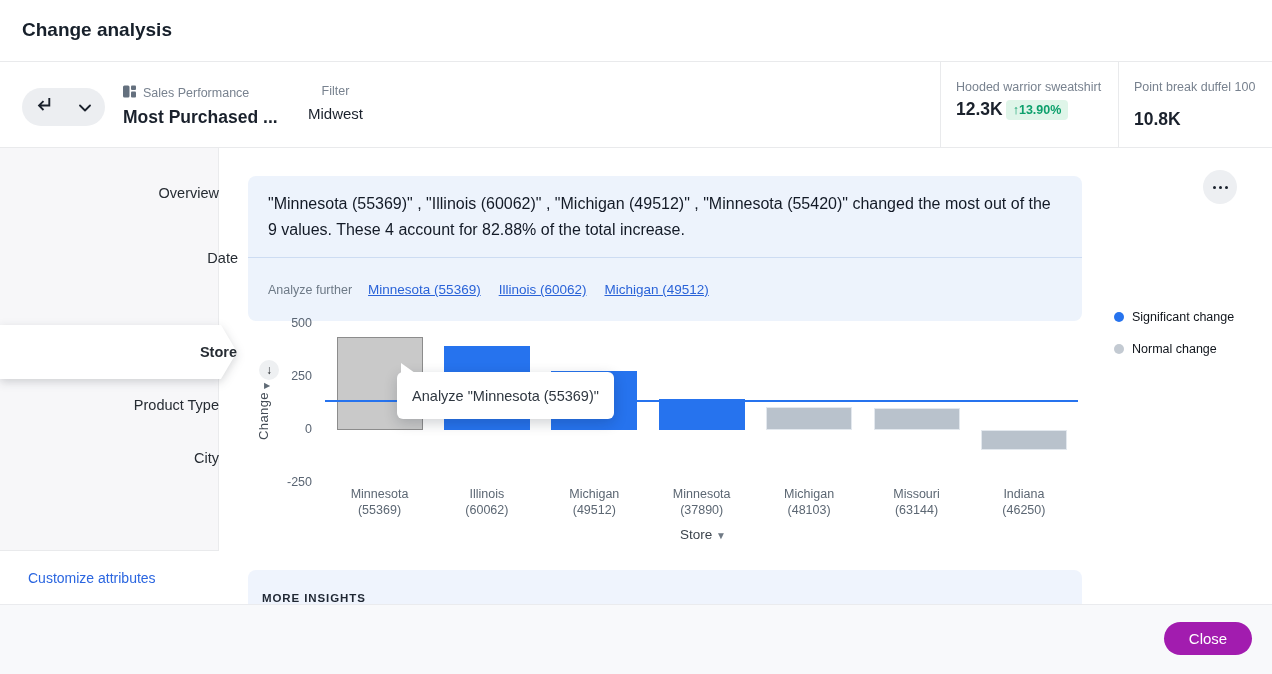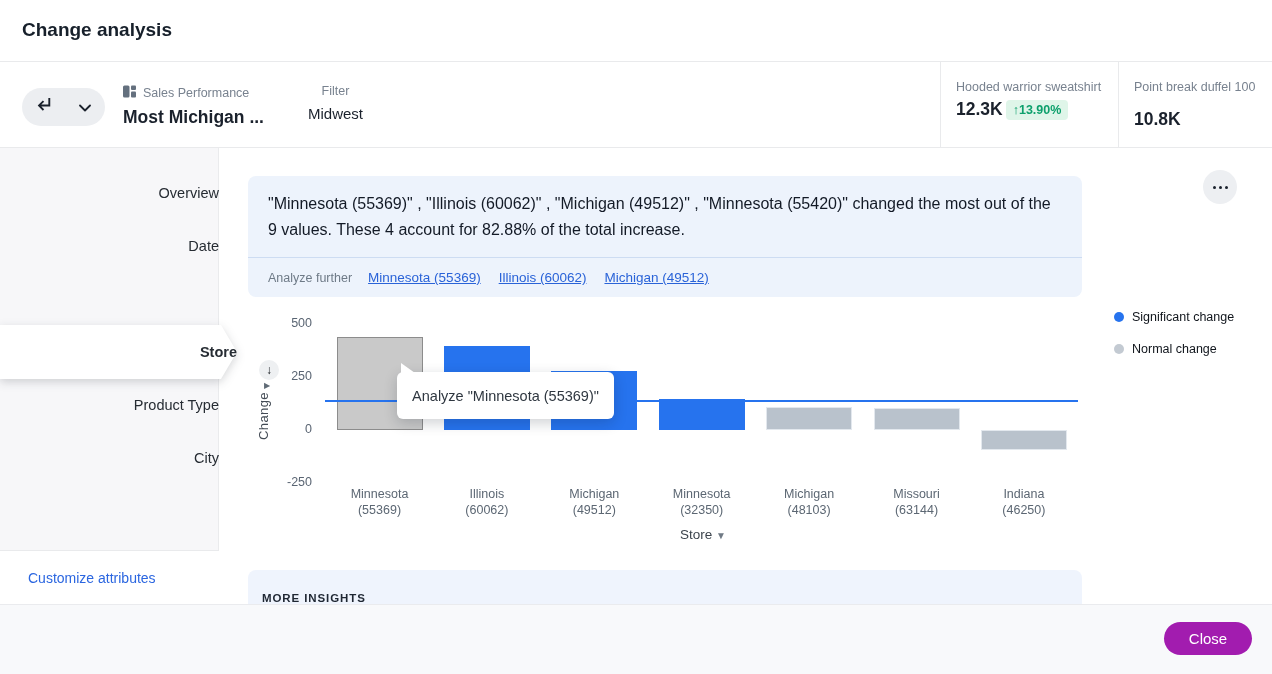--- a/index.html
+++ b/index.html
@@ -28,21 +28,21 @@
   .sidebar { position:absolute; left:0; top:148px; width:219px; height:456px; background:#f7f7f9; border-right:1px solid #eaebed; }
   .side-item { position:absolute; left:0; width:219px; height:53px; display:flex; align-items:center; padding-left:19px; font-size:14.5px; color:#262c33; cursor:pointer;justify-content:flex-end; }
   .side-item.selected { width:237px; height:54px; font-weight:700; z-index:3; filter:drop-shadow(0 3px 5px rgba(20,30,40,.18)); }
   .side-item.selected::before { content:""; position:absolute; inset:0; background:#fff; z-index:-1;
      clip-path: polygon(0 0, 221px 0, 237px 50%, 221px 100%, 0 100%); }
   .side-bottom { position:absolute; left:0; top:550px; width:219px; height:54px; background:#fff; border-top:1px solid #e9eaec; display:flex; align-items:center; }
   .cust-link { margin-left:28px; font-size:14px; color:#2b66e0; cursor:pointer; }
   
   .insight-card { position:absolute; left:248px; top:176px; width:834px; background:#edf3fc; border-radius:8px; overflow:hidden; }
   .insight-text { padding:15px 24px 14px 20px; font-size:16px; line-height:26px; color:#131a26; }
-  .further-row { border-top:1px solid #cddcf2; display:flex; align-items:center; gap:16px; padding:12px 20px; }
+  .further-row { border-top:1px solid #cddcf2; display:flex; align-items:center; gap:16px; padding:24px 20px; }
   .further-lbl { font-size:12.5px; color:#6e7a87; }
   .further-link { font-size:13.5px; color:#2a63d8; text-decoration:underline; cursor:pointer; }
   
   .yaxis-chip { position:absolute; left:259px; top:360px; width:20px; height:20px; border-radius:50%; background:#eef0f2; display:flex; align-items:center; justify-content:center; font-size:12px; font-weight:700; color:#14181d; cursor:pointer; }
   .yaxis-caret { position:absolute; left:264px; top:381px; font-size:8px; color:#606b76; cursor:pointer; }
   .ylabel { position:absolute; left:256px; top:392px; writing-mode:vertical-rl; transform:rotate(180deg); font-size:13px; color:#434b55; letter-spacing:.4px; }
   .yticks { position:absolute; left:266px; top:0; width:46px; }
   .ytick { position:absolute; right:0; width:46px; text-align:right; font-size:12.5px; color:#5a6573; }
   .plot { position:absolute; left:325px; top:315px; width:753px; height:230px; }
   .bar { position:absolute; cursor:pointer; }
@@ -99,21 +99,21 @@
       <div class="src-row">
         <span>
           <svg width="13" height="13" viewBox="0 0 13 13" fill="#64707e">
               <rect x="0" y="0.5" width="6.5" height="12" rx="1.5"></rect>
               <rect x="8" y="0.5" width="5" height="4.5" rx="1"></rect>
               <rect x="8" y="6.5" width="5" height="6" rx="1"></rect>
             </svg>
         </span>
         <span class="lbl">Sales Performance</span>
       </div>
-      <div class="big-val">Most Michigan ...</div>
+      <div class="big-val">Most Purchased ...</div>
     </div>
 
     <div class="filter-block">
       <div class="lbl">Filter</div>
       <div class="filter-val">Midwest</div>
     </div>
 
     <div class="vdiv" style="left:940px;"></div>
     <div class="kpi" style="left:956px;">
       <div class="lbl">Hooded warrior sweatshirt</div>
@@ -128,21 +128,21 @@
       <div class="kpi-row">
         <span class="big-val" style="margin-top:10px;">10.8K</span>
       </div>
     </div>
   </div>
 
   <div class="sidebar">
       <div class="side-item" style="top: 18px;">
         <span>Overview</span>
       </div>
-      <div class="side-item" style="top: 71px;">
+      <div class="side-item" style="top: 83px; margin-left: 19px;">
         <span>Date</span>
       </div>
       <div class="side-item selected" style="top: 177px;">
         <span>Store</span>
       </div>
       <div class="side-item" style="top: 283px;">
         <span>City</span>
       </div>
       <div class="side-item" style="top: 230px;">
         <span>Product Type</span>
@@ -189,21 +189,21 @@
         <div>(60062)</div>
       </div>
       <div class="bar significant" style="left: 226.3px; width: 86px; height: 59.36px; top: 55.64px;"></div>
       <div class="xlabel" style="left: 214.3px;">
         <div>Michigan</div>
         <div>(49512)</div>
       </div>
       <div class="bar significant" style="left: 333.7px; width: 86px; height: 30.74px; top: 84.26px;"></div>
       <div class="xlabel" style="left: 321.7px;">
         <div>Minnesota</div>
-        <div>(32350)</div>
+        <div>(37890)</div>
       </div>
       <div class="bar normal" style="left: 441.1px; width: 86px; height: 23.32px; top: 91.68px;"></div>
       <div class="xlabel" style="left: 429.1px;">
         <div>Michigan</div>
         <div>(48103)</div>
       </div>
       <div class="bar normal" style="left: 548.5px; width: 86px; height: 22.26px; top: 92.74px;"></div>
       <div class="xlabel" style="left: 536.5px;">
         <div>Missouri</div>
         <div>(63144)</div>

